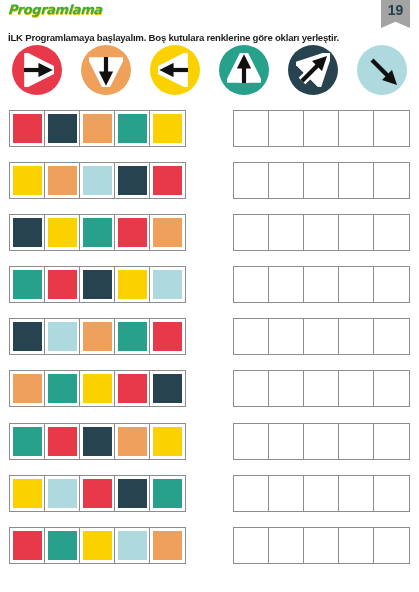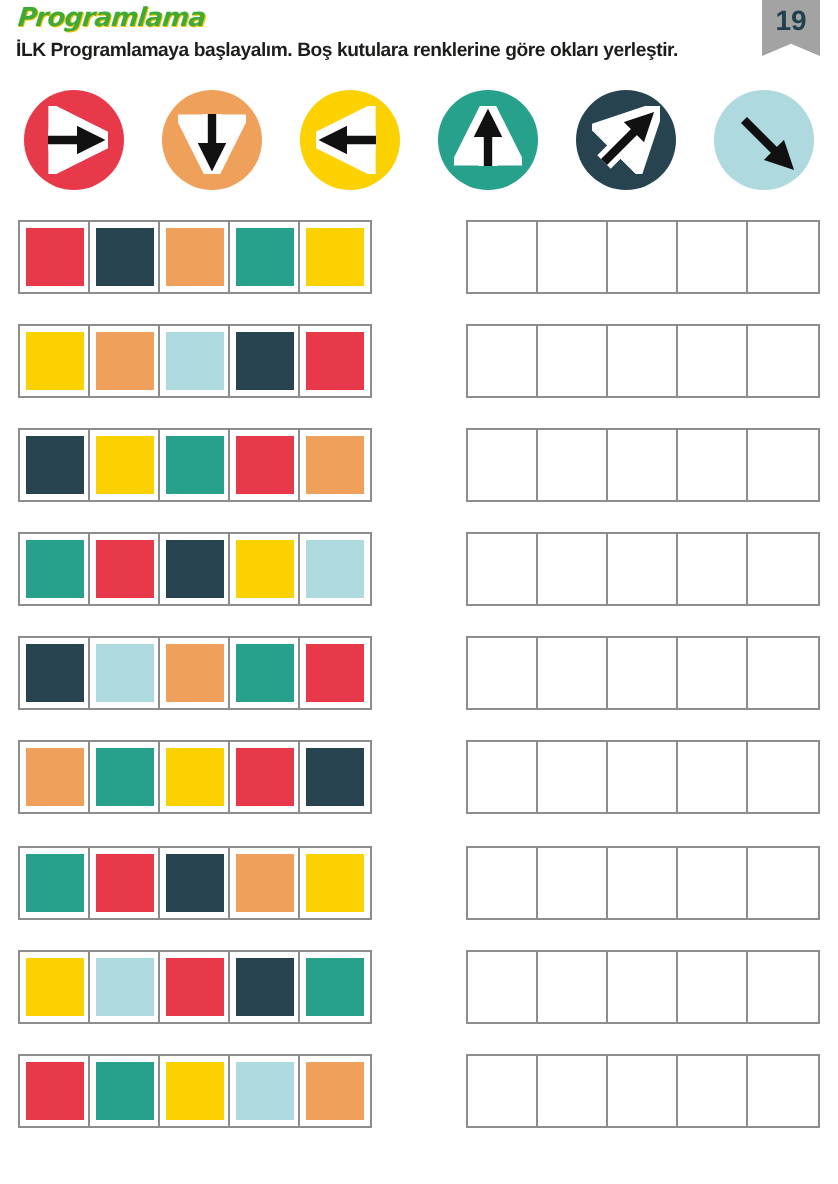--- a/index.html
+++ b/index.html
@@ -26,21 +26,21 @@
     width: 29px; height: 28px;
     background: #a3a3a3;
     clip-path: polygon(0 0, 100% 0, 100% 100%, 50% 78%, 0 100%);
     display: flex; align-items: flex-start; justify-content: center;
   }
   .page-badge span {
     font-size: 14px; font-weight: bold; color: #21404d;
     line-height: 1; padding-top: 3px;
   }
   .instruction {
-    position: absolute; left: 8px; top: 20px; right: 6px;
+    position: absolute; left: 8px; top: 32px; right: 6px;
     font-size: 9.6px; font-weight: bold; color: #1d1d1b;
     letter-spacing: -0.22px; white-space: nowrap;
   }
 
   
   .legend {
     position: absolute; left: 0; top: 45px;
     width: 419px; height: 56px;
     display: flex; justify-content: space-between;
     padding: 0 12px;

